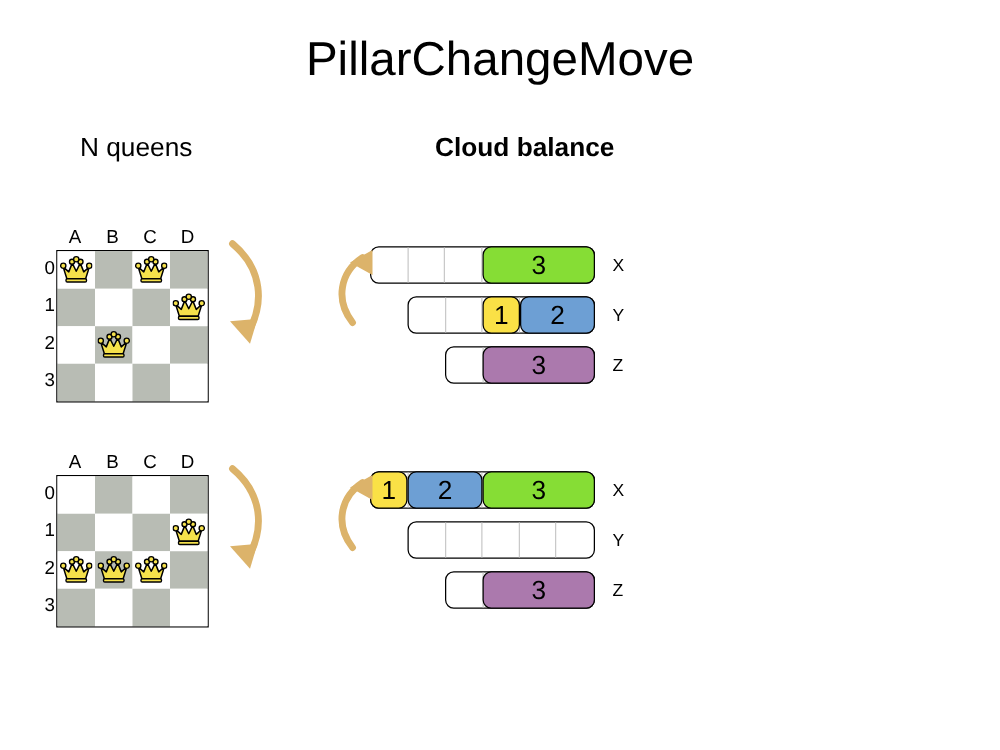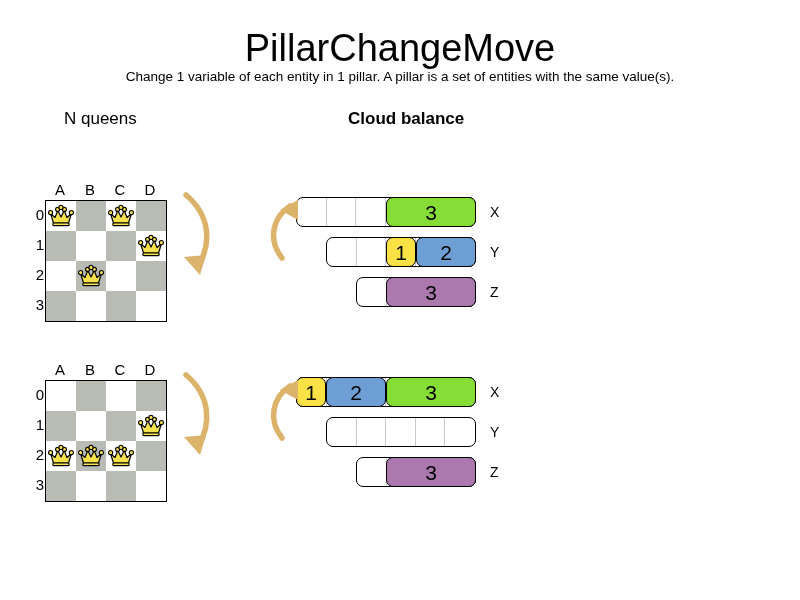--- a/index.html
+++ b/index.html
@@ -31,21 +31,21 @@
     position: absolute;
     top: 68px; left: 0; width: 800px;
     text-align: center;
     font-size: 13.5px;
     line-height: 18px;
   }
 
   
   .section-label {
     position: absolute;
-    font-size: 17px;
+    font-size: 21px;
     line-height: 18px;
     white-space: nowrap;
   }
   #label-nqueens { top: 110px; left: 64px; }
   #label-cloud   { top: 110px; left: 348px; font-weight: bold; }
 
   
   .board-block { position: absolute; }
   #board-block-top    { top: 180px; left: 28px; }
   #board-block-bottom { top: 360px; left: 28px; }
@@ -152,21 +152,20 @@
     line-height: 18px;
     white-space: nowrap;
   }
 </style>
 </head>
 <body>
 
 <div class="page">
 
   <div id="title">PillarChangeMove</div>
-  <div id="subtitle">Change 1 variable of each entity in 1 pillar. A pillar is a set of entities with the same value(s).</div>
 
   <div class="section-label" id="label-nqueens">N queens</div>
   <div class="section-label" id="label-cloud">Cloud balance</div>
 
   <div class="board-block" id="board-block-top">
       <div class="board-wrap">
         <div class="file-labels">
           <span>A</span>
           <span>B</span>
           <span>C</span>

